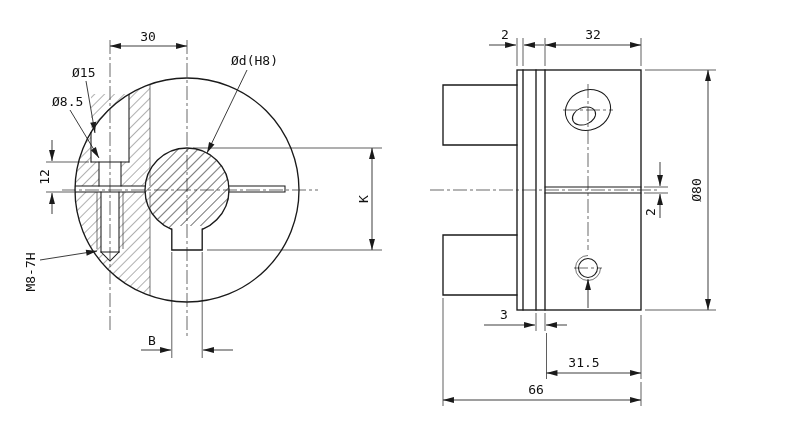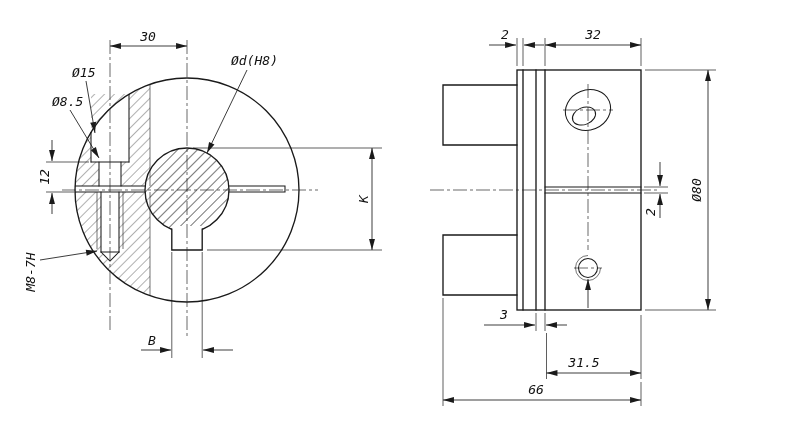--- a/index.html
+++ b/index.html
@@ -1,16 +1,16 @@
 <!DOCTYPE html>
 <html><head>
 <meta charset="utf-8">
 <style>
   html,body{margin:0;padding:0;background:#ffffff;}
-  .sheet{width:756px;height:448px;background:#ffffff;position:relative;overflow:hidden;font-style:italic;}
+  .sheet{width:756px;height:448px;background:#ffffff;position:relative;overflow:hidden;}
   svg{display:block;}
   .ol{fill:none;stroke:#1a1a1a;stroke-width:1.35;stroke-linecap:round;}
   .med{fill:none;stroke:#1a1a1a;stroke-width:1.05;stroke-linecap:round;}
   .th{fill:none;stroke:#1a1a1a;stroke-width:0.6;}
   .cl{fill:none;stroke:#2a2a2a;stroke-width:0.7;stroke-dasharray:14 3 3 3;}
   .dim{fill:none;stroke:#1a1a1a;stroke-width:0.85;}
   .ext{fill:none;stroke:#1a1a1a;stroke-width:0.7;}
   text{font-family:"DejaVu Sans Mono","Liberation Mono",monospace;font-size:13px;fill:#111;}
 </style>
 </head>

